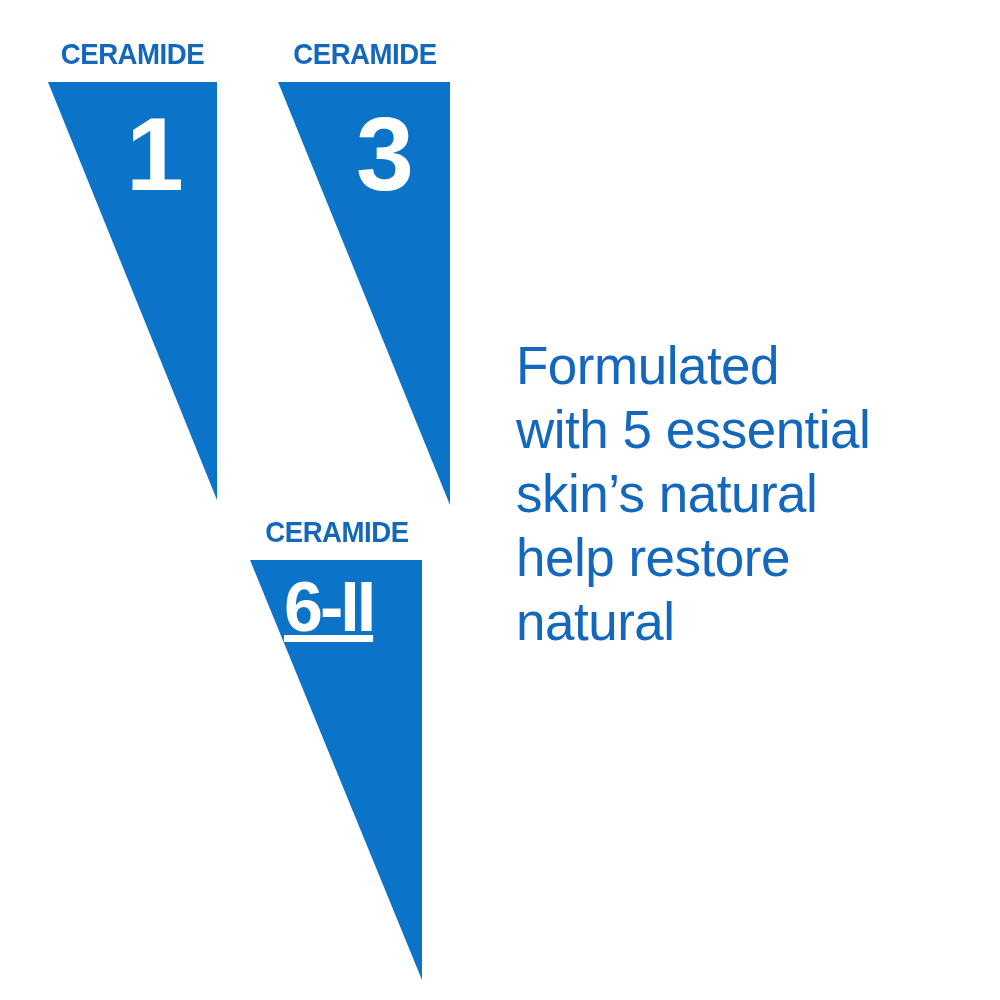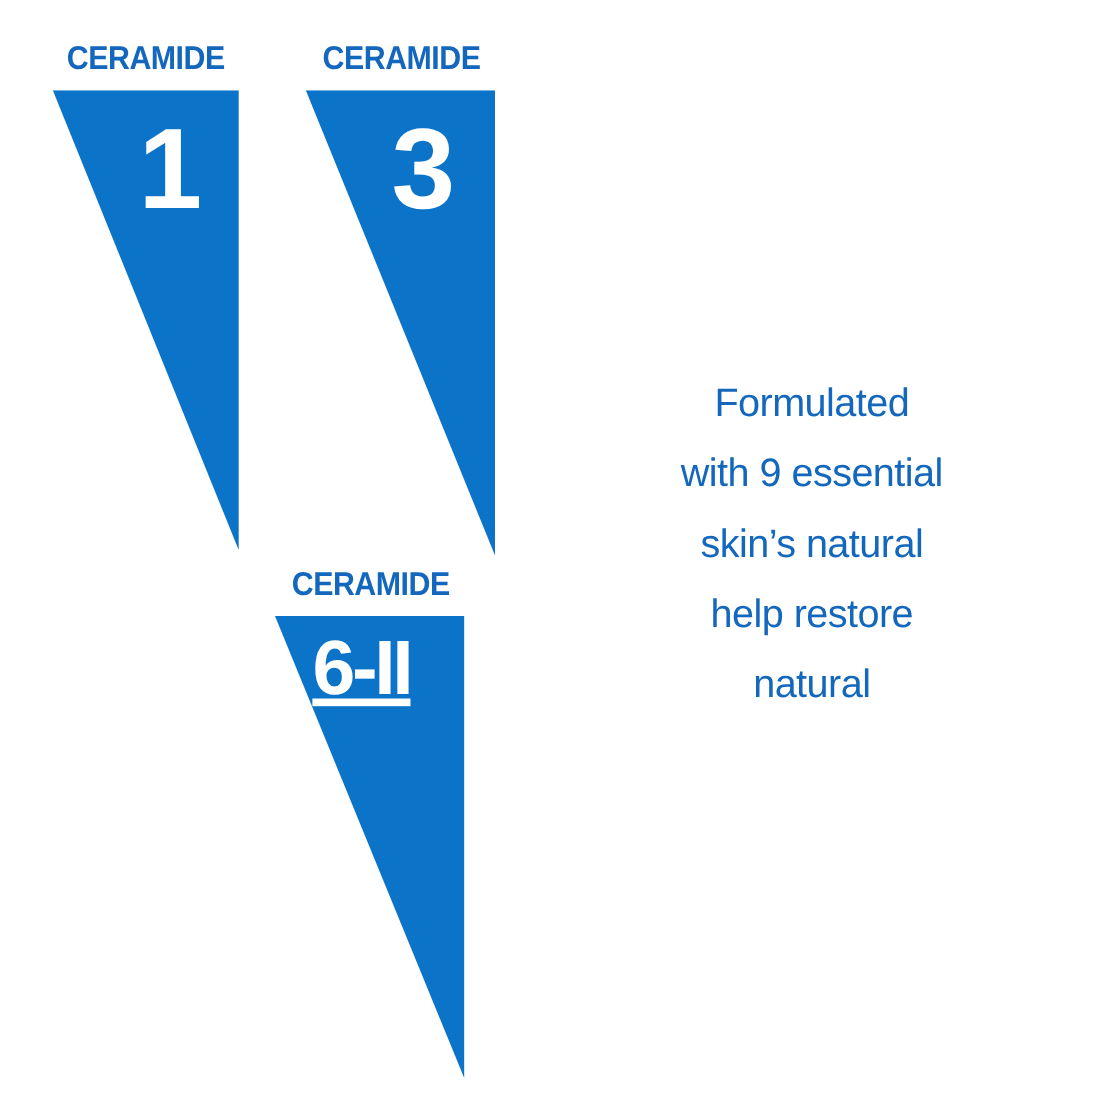--- a/index.html
+++ b/index.html
@@ -85,25 +85,24 @@
   }
 
   
   #body-copy {
     position: absolute;
     left: 516px;
     top: 334px;
     width: 444px;
     font-family: "Liberation Sans", sans-serif;
     font-weight: normal;
-    font-size: 36px;
+    font-size: 53px;
     line-height: 64px;
     letter-spacing: -0.5px;
     color: #1367bd;
-    text-align: center;
   }
   #body-copy .line {
     display: block;
     white-space: nowrap;
   }
 </style>
 </head>
 <body>
 
 <div id="stage">
@@ -133,19 +132,19 @@
     <div class="wedge-shape">
       <svg width="206" height="430" viewBox="0 0 206 430" xmlns="http://www.w3.org/2000/svg">
         <polygon points="16,0 188,0 188,420" fill="#0b73c8"></polygon>
       </svg>
     </div>
     <div class="wedge-number">6-II</div>
   </div>
 
   <div id="body-copy">
     <span class="line">Formulated</span>
-    <span class="line">with 9 essential</span>
+    <span class="line">with 5 essential</span>
     <span class="line">skin’s natural</span>
     <span class="line">help restore</span>
     <span class="line">natural</span>
   </div>
 
 </div>
 
 </body></html>

